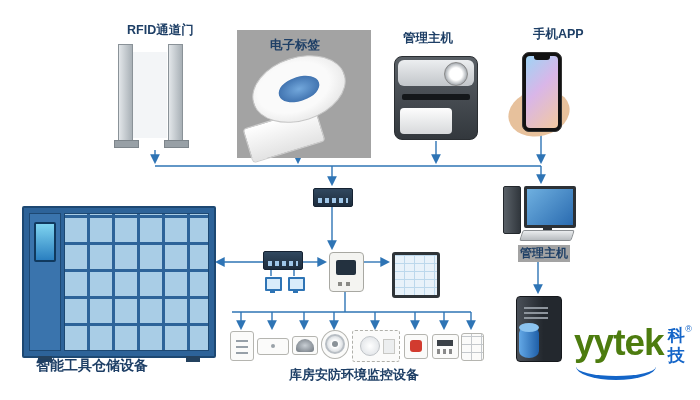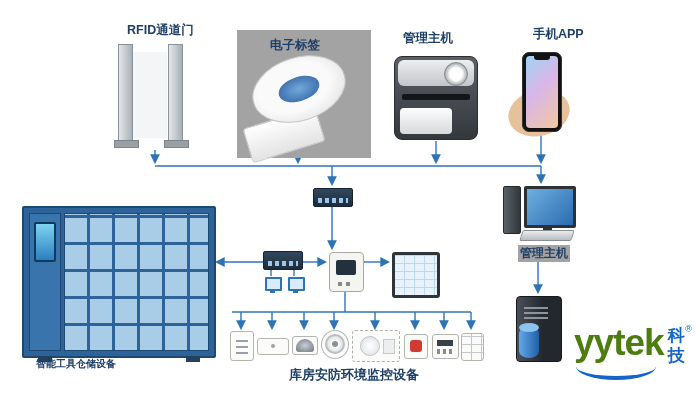--- a/index.html
+++ b/index.html
@@ -8,21 +8,21 @@
   #wires{position:absolute;left:0;top:0;}
 
   .lbl{position:absolute;font-weight:bold;font-size:12.5px;color:#1e3f66;white-space:nowrap;}
   #lbl-rfid{left:127px;top:22px;}
   #lbl-etag{left:269px;top:36px;}
   #lbl-printer{left:403px;top:30px;}
   #lbl-phone{left:533px;top:26px;}
   #lbl-platform{left:573px;top:197px;font-size:13px;}
   #lbl-host{left:518px;top:245px;font-size:12px;background:#a3a3a3;padding:0 2px;}
   #lbl-server{left:512px;top:365px;font-size:13px;}
-  #lbl-cabinet{left:36px;top:357px;font-size:10px;}
+  #lbl-cabinet{left:36px;top:357px;font-size:14px;}
   #lbl-monitor{left:289px;top:366px;font-size:13px;}
 
   
   #gate{position:absolute;left:116px;top:44px;width:80px;height:105px;}
   .gate-mid{position:absolute;left:15px;top:8px;width:36px;height:86px;background:#eef1f4;opacity:.7;}
   .pillar{position:absolute;width:13px;height:96px;background:linear-gradient(90deg,#e2e6e9,#a8b0b6);
           border:1px solid #8a9298;top:0;}
   .pillar::after{content:"";position:absolute;left:-5px;bottom:-7px;width:23px;height:6px;background:#98a0a6;border:1px solid #7d858b;}
   .p1{left:2px;} .p2{left:52px;}
 

